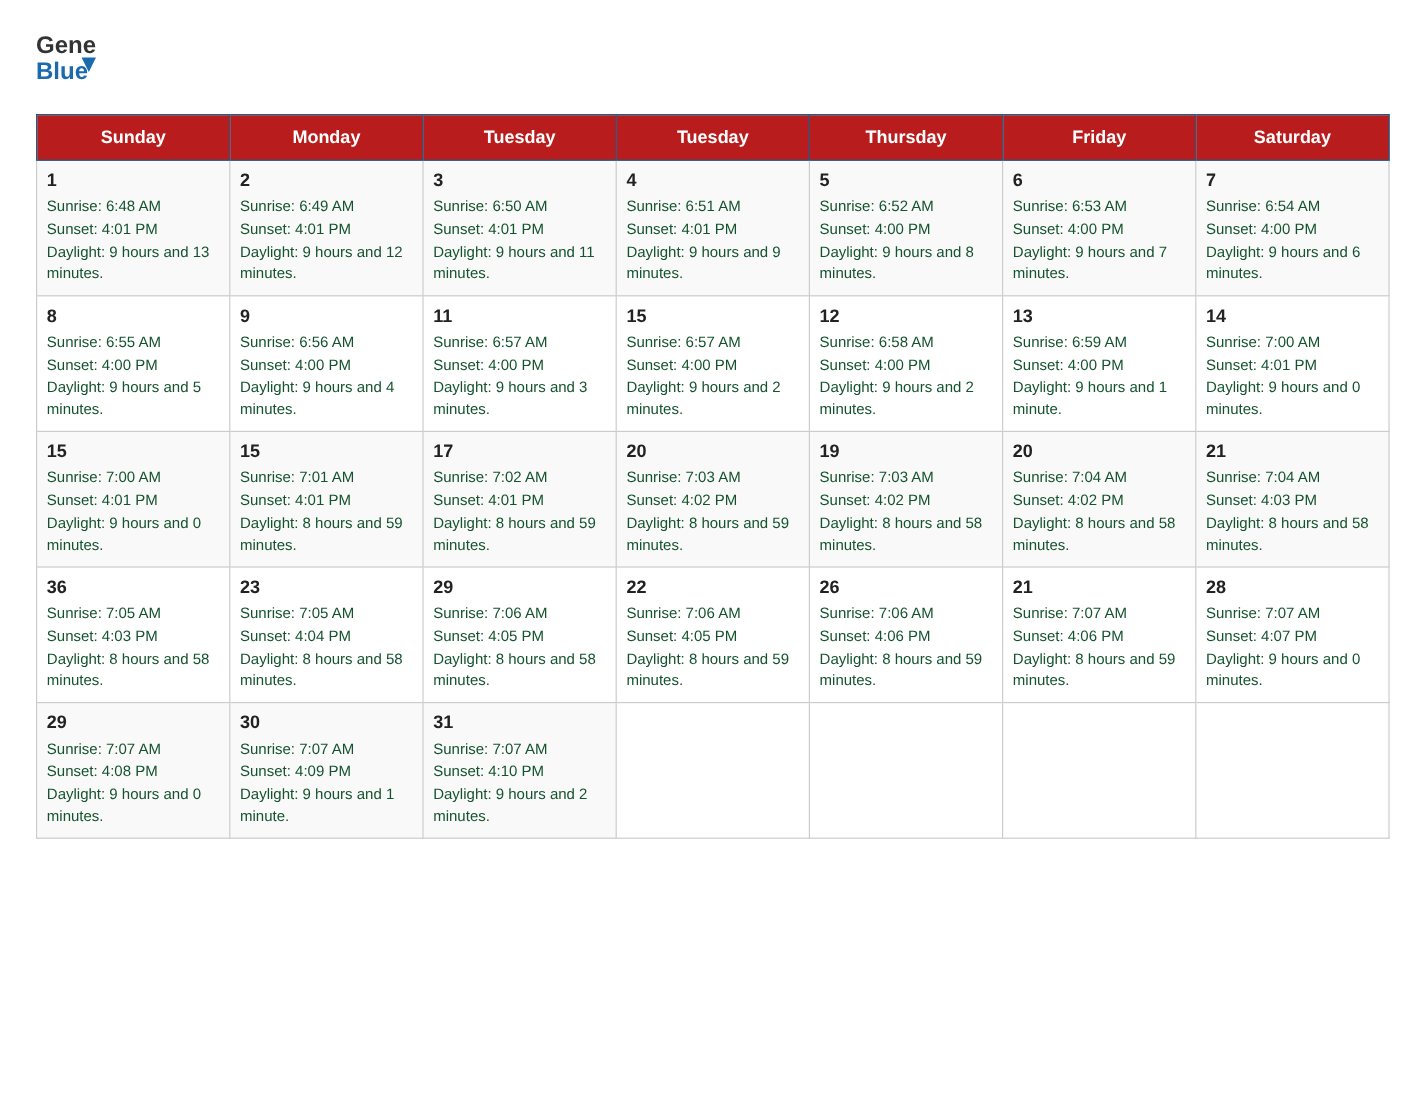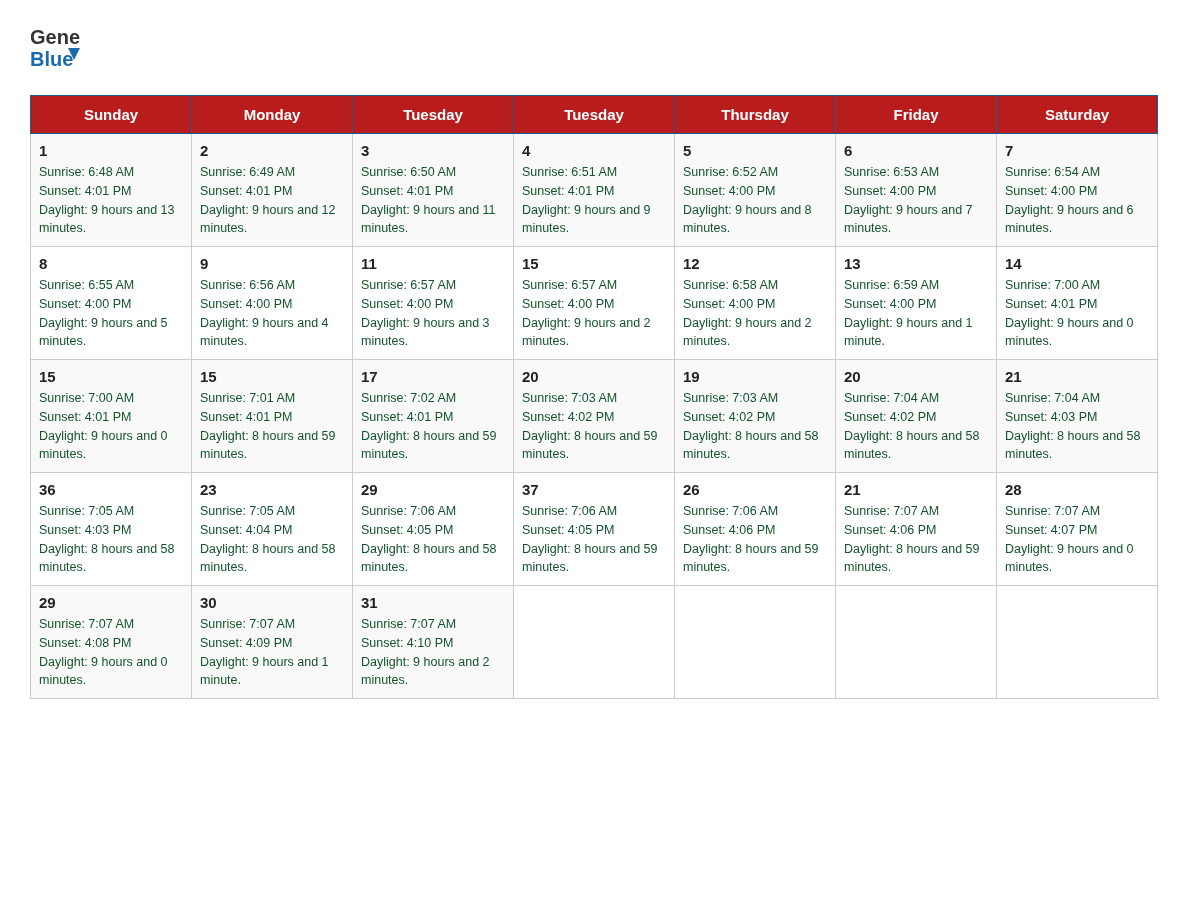--- a/index.html
+++ b/index.html
@@ -299,21 +299,21 @@
       </td>
         <td>
         <div class="day-num">29</div>
         <div class="day-info">
           Sunrise: 7:06 AM<br>
           Sunset: 4:05 PM<br>
           Daylight: 8 hours and 58 minutes.
         </div>
       </td>
         <td>
-        <div class="day-num">37</div>
+        <div class="day-num">22</div>
         <div class="day-info">
           Sunrise: 7:06 AM<br>
           Sunset: 4:05 PM<br>
           Daylight: 8 hours and 59 minutes.
         </div>
       </td>
         <td>
         <div class="day-num">26</div>
         <div class="day-info">
           Sunrise: 7:06 AM<br>

